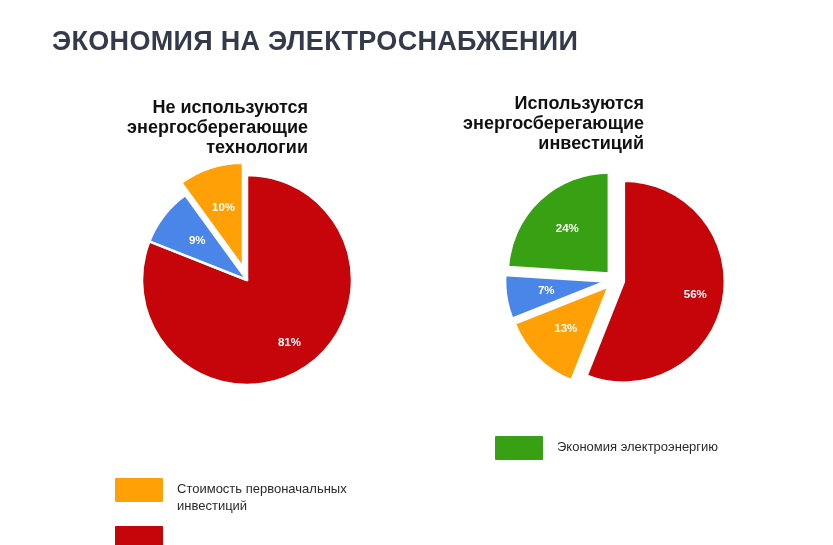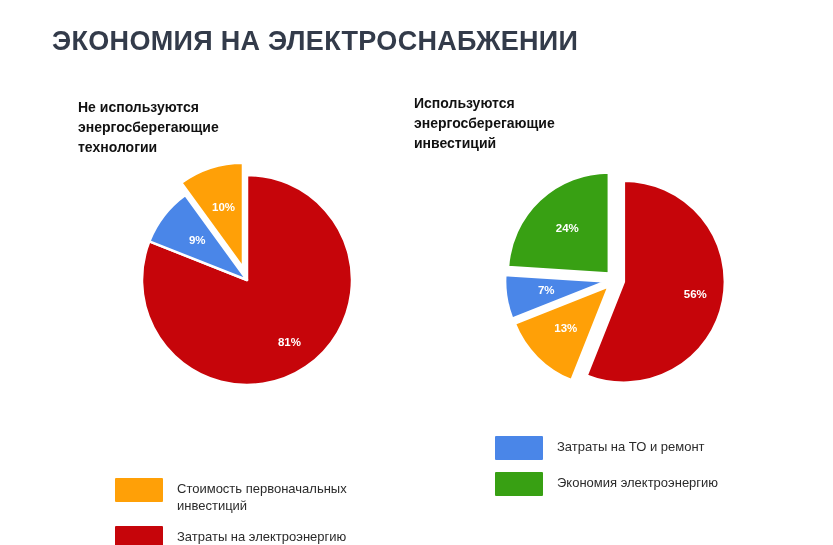--- a/index.html
+++ b/index.html
@@ -25,26 +25,27 @@
     left: 52px;
     top: 26px;
     font-size: 27px;
     font-weight: bold;
     letter-spacing: 0.3px;
     color: #333b4a;
     white-space: nowrap;
   }
   .panel-subtitle {
     position: absolute;
-    font-size: 14px;
+    font-size: 18px;
     font-weight: bold;
     line-height: 20px;
     color: #111111;
     width: 230px;
     white-space: pre-line;
+    text-align: right;
   }
   #subtitle-left  { left: 78px;  top: 97px; }
   #subtitle-right { left: 414px; top: 93px; }
 
   .pie-wrap {
     position: absolute;
   }
   #pie-left  { left: 130px; top: 160px; width: 240px; height: 240px; }
   #pie-right { left: 495px; top: 145px; width: 245px; height: 260px; }
 
@@ -125,28 +126,23 @@
   </div>
 
   <div class="legend-col" id="legend-left">
     <div class="legend-item">
       <span class="legend-swatch" style="background: rgb(255, 160, 7);"></span>
       <span class="legend-label">Стоимость первоначальных
 инвестиций</span>
     </div>
     <div class="legend-item">
       <span class="legend-swatch" style="background: rgb(198, 5, 10);"></span>
-      <span class="legend-label">Затраты на электроэнергию</span>
     </div>
   </div>
 
   <div class="legend-col" id="legend-right">
-    <div class="legend-item">
-      <span class="legend-swatch" style="background: rgb(74, 134, 232);"></span>
-      <span class="legend-label">Затраты на ТО и ремонт</span>
-    </div>
     <div class="legend-item">
       <span class="legend-swatch" style="background: rgb(56, 160, 19);"></span>
       <span class="legend-label">Экономия электроэнергию</span>
     </div>
   </div>
 
 </div>
 
 </body></html>

